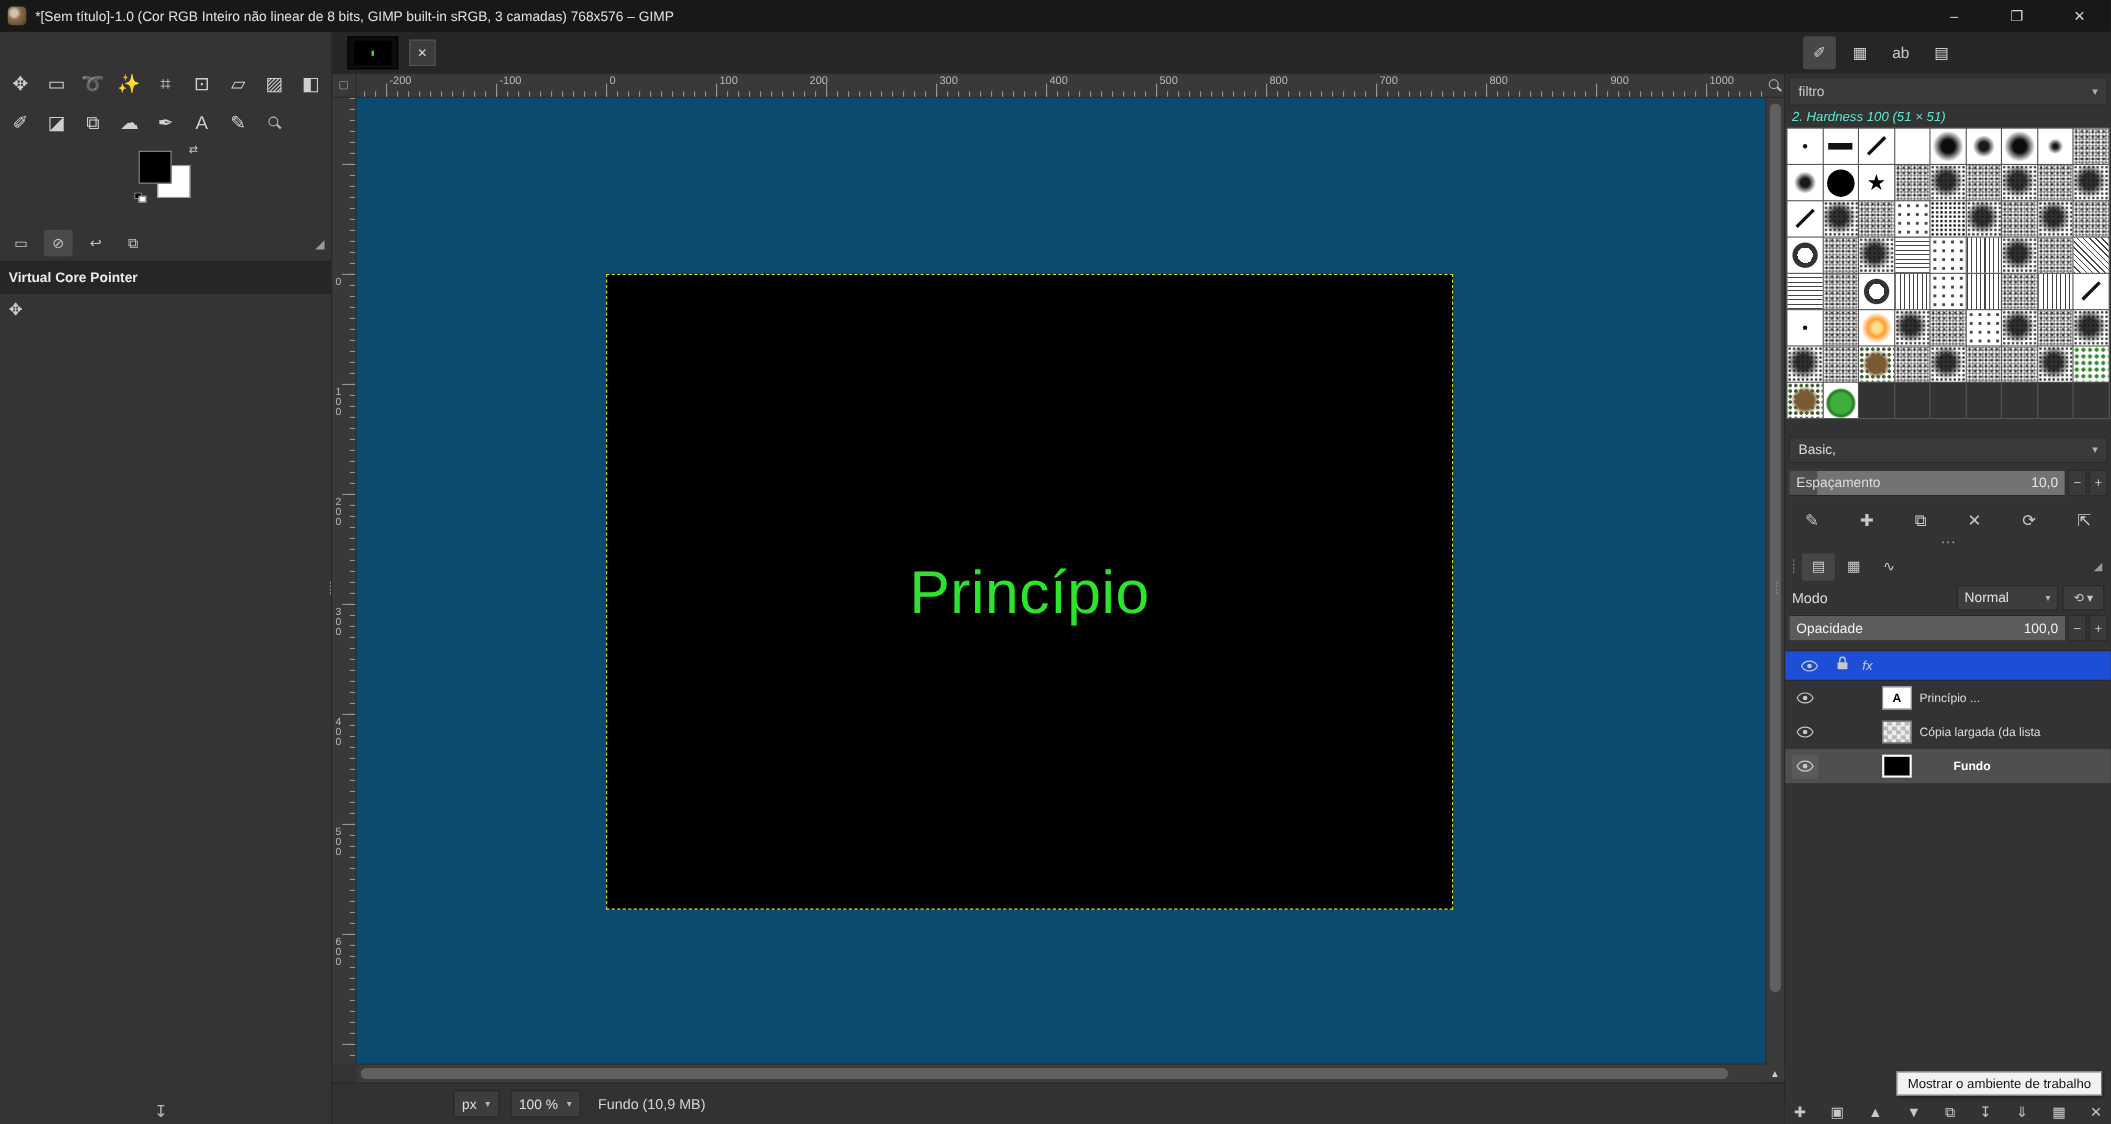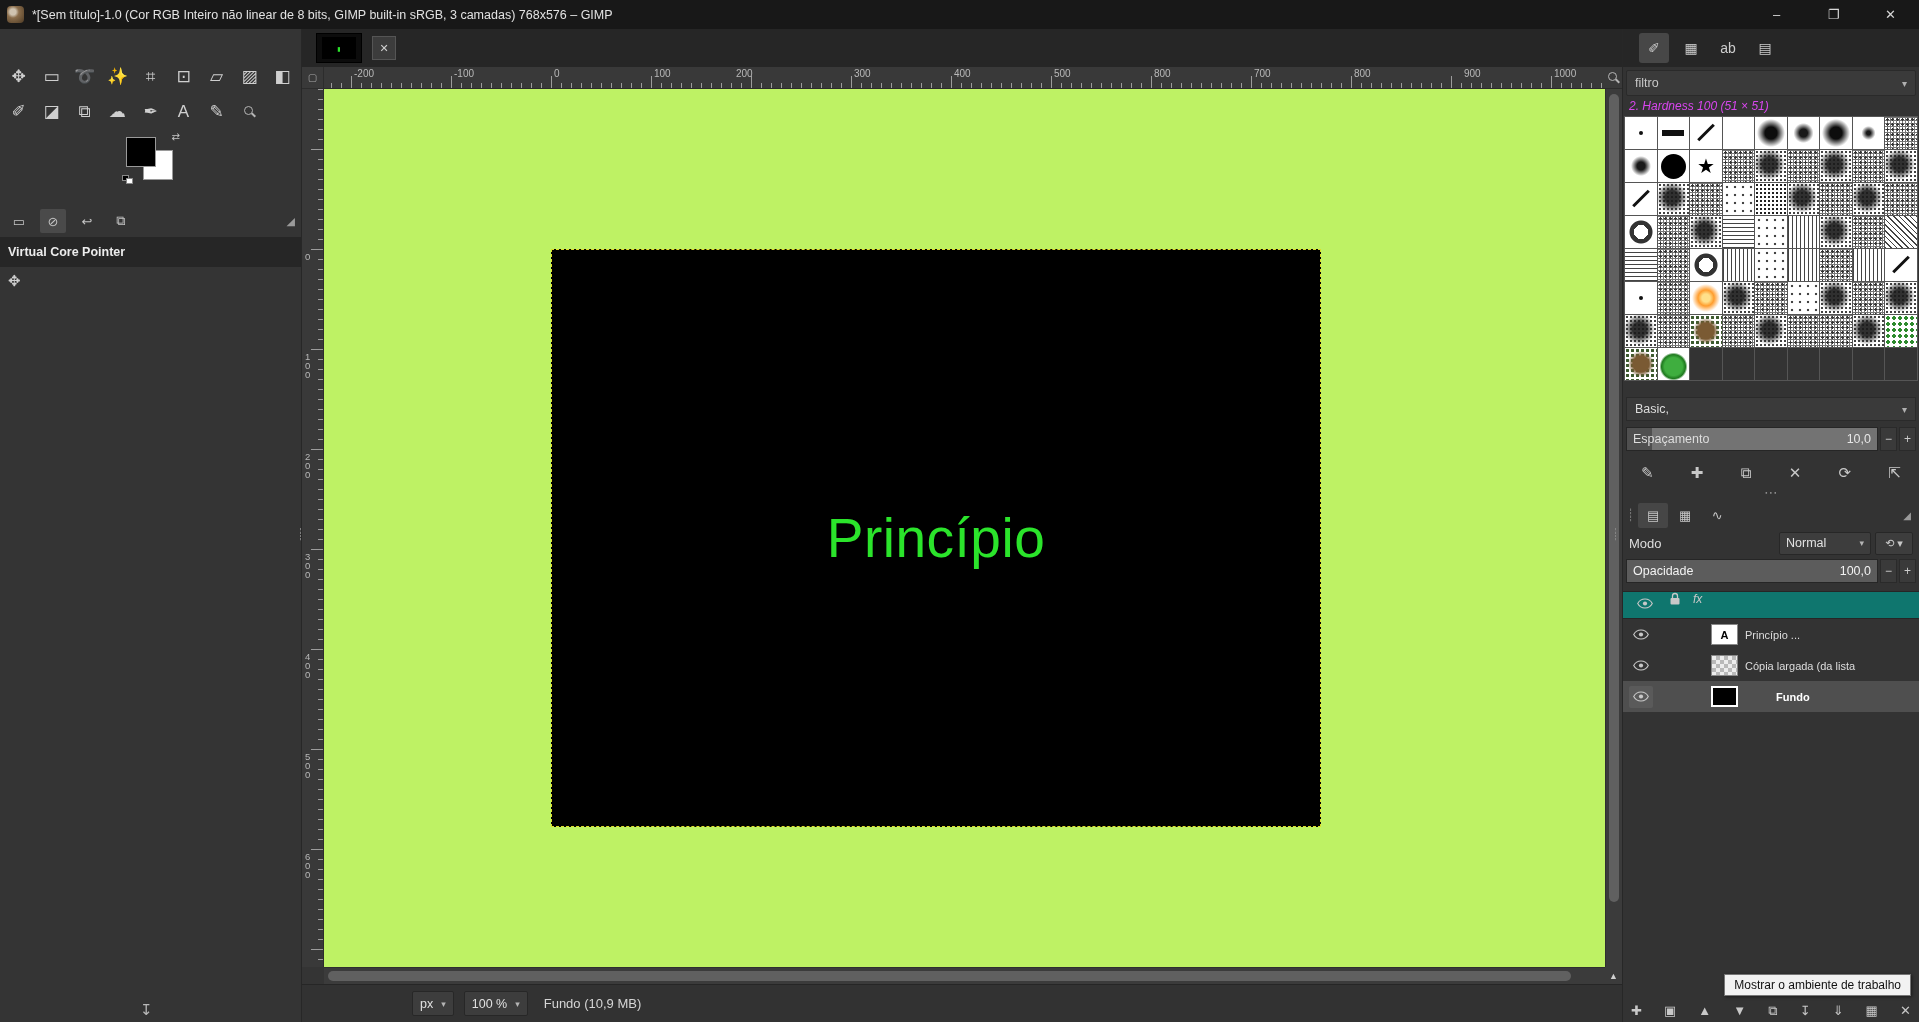--- a/index.html
+++ b/index.html
@@ -81,21 +81,21 @@
 
   .viewport-row { flex:1; display:flex; min-height:0; }
   .v-ruler { width:22px; position:relative; background:#393939; border-right:1px solid #2c2c2c; overflow:hidden;
     background-image:
       linear-gradient(to bottom,#9c9c9c 0 1px,transparent 1px),
       linear-gradient(to bottom,#9c9c9c 0 1px,transparent 1px);
     background-size:12px 100px,5px 10px;
     background-repeat:repeat-y,repeat-y;
     background-position:right 0 top 60px, right 0 top 0; }
   .vlab { position:absolute; left:3px; font-size:9.5px; line-height:9px; color:#b8b8b8; white-space:pre; }
-  .viewport { flex:1; position:relative; background:#bef264; overflow:hidden; }
+  .viewport { flex:1; position:relative; background:#0c4a6e; overflow:hidden; }
   .canvas { position:absolute; left:227px; top:160px; width:770px; height:578px; background:#000;
     border:1px dashed #dede2a; display:flex; align-items:center; justify-content:center; }
   .canvas-text { font-size:55px; color:#2be42b; letter-spacing:0.5px; }
   .v-scrollbar { width:17px; background:#3b3b3b; border-left:1px solid #2f2f2f; position:relative; }
   .v-scrollbar .thumb { position:absolute; left:3px; right:3px; top:5px; height:92%; background:#606060; border-radius:6px; }
 
   .hscroll-row { height:17px; display:flex; flex:0 0 auto; background:#343434; }
   .hscroll-spacer { width:22px; }
   .h-scrollbar { flex:1; position:relative; background:#3b3b3b; border-top:1px solid #2f2f2f; }
   .h-scrollbar .thumb { position:absolute; top:3px; bottom:3px; left:4px; width:97%; background:#606060; border-radius:6px; }
@@ -113,21 +113,21 @@
   .rpanel { width:296px; background:#333333; display:flex; flex-direction:column; position:relative; }
   .dock-strip { height:38px; background:#262626; display:flex; align-items:center; padding-left:16px; flex:0 0 auto; }
   .dock-tab { min-width:30px; height:30px; padding:0 4px; margin-right:7px; display:flex; align-items:center;
     justify-content:center; font-size:14px; color:#cccccc; border-radius:3px; }
   .dock-tab.active { background:#474747; }
   .filter-row { margin:3px 3px 0 3px; height:26px; background:#3a3a3a; border:1px solid #2a2a2a; border-radius:2px;
     display:flex; align-items:center; padding:0 8px; }
   .filter-text { font-size:12.5px; color:#c8c8c8; }
   .filter-row .chev { margin-left:auto; font-size:10px; color:#b0b0b0; }
   .brush-title { height:20px; display:flex; align-items:center; padding-left:6px;
-    font-size:12px; font-style:italic; color:#d946ef; }
+    font-size:12px; font-style:italic; color:#5eead4; }
   .brush-grid { display:grid; grid-template-columns:repeat(9,1fr); grid-auto-rows:32px; gap:1px;
     background:#555; margin:0 1px; border:1px solid #555; }
   .bc { background:#fff; position:relative; overflow:hidden; }
   .bc-empty { background:#333; }
   .b-dot::after { content:""; position:absolute; left:50%; top:50%; width:4px; height:4px; margin:-2px; background:#111; border-radius:50%; }
   .b-bar::after { content:""; position:absolute; left:15%; top:50%; width:70%; height:6px; margin-top:-3px; background:#111; }
   .b-diag::after { content:""; position:absolute; left:15%; top:50%; width:70%; height:3px; margin-top:-2px; background:#111; transform:rotate(-45deg); }
   .b-soft-lg { background-image:radial-gradient(circle,rgba(0,0,0,.95) 0 6px,rgba(0,0,0,0) 14px); }
   .b-soft-md { background-image:radial-gradient(circle,rgba(0,0,0,.9) 0 4px,rgba(0,0,0,0) 10px); }
   .b-soft-sm { background-image:radial-gradient(circle,rgba(0,0,0,.9) 0 2px,rgba(0,0,0,0) 7px); }
@@ -179,22 +179,22 @@
   .mode-select { width:92px; height:23px; background:#3d3d3d; border:1px solid #272727; border-radius:2px;
     display:flex; align-items:center; padding:0 6px; font-size:12.5px; color:#e2e2e2; }
   .mode-select .chev { margin-left:auto; font-size:9px; color:#b5b5b5; }
   .mode-reset { width:38px; height:23px; margin-left:4px; background:#3d3d3d; border:1px solid #272727; border-radius:2px;
     display:flex; align-items:center; justify-content:center; gap:3px; font-size:11px; color:#c8c8c8; }
 
   .opacity-row { display:flex; align-items:center; margin:2px 3px 0 3px; height:24px; }
   .opacity-row .slider-fill { background:#5c5c5c; }
   .opacity-row .slider-label, .opacity-row .slider-value { color:#f2f2f2; }
 
-  .lock-row { margin-top:8px; height:28px; background:#0f766e; border-top:1px solid #262626; border-bottom:1px solid #262626;
-    display:flex; gap:12px; padding-left:10px; }
+  .lock-row { margin-top:8px; height:28px; background:#1d4ed8; border-top:1px solid #262626; border-bottom:1px solid #262626;
+    display:flex; align-items:center; gap:12px; padding-left:10px; }
   .fx-label { font-size:12px; font-style:italic; color:#c8c8c8; }
 
   .layers-list { display:flex; flex-direction:column; }
   .layer-row { height:31px; display:flex; align-items:center; padding-left:6px; }
   .layer-row.sel { background:#4f4f4f; }
   .eye-btn { width:24px; height:22px; display:flex; align-items:center; justify-content:center; border-radius:2px; }
   .eye-btn.sel { background:#5a5a5a; }
   .layer-thumb { width:27px; height:21px; margin:0 7px 0 58px; display:flex; align-items:center; justify-content:center; }
   .t-text { background:#fff; color:#000; font-size:11px; font-weight:bold; border:1px solid #888; }
   .t-checker { background:repeating-conic-gradient(#b9b9b9 0 25%, #ededed 0 50%); background-size:8px 8px; border:1px solid #888; }

